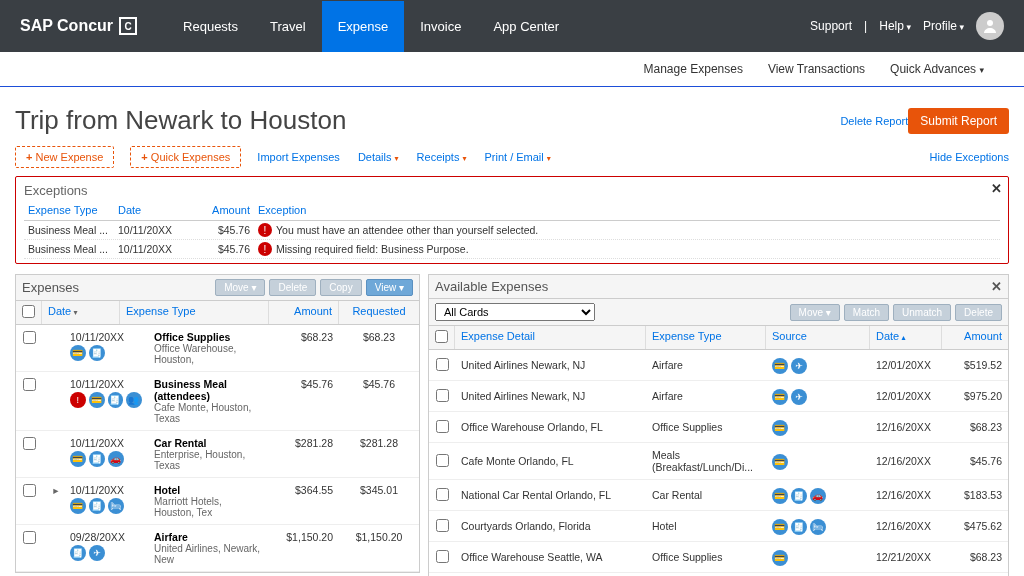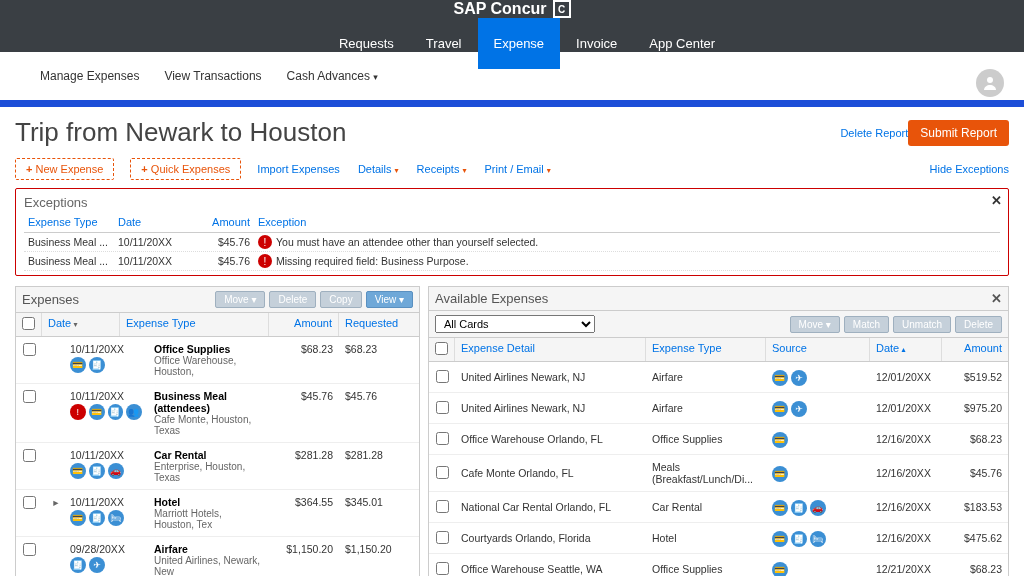--- a/index.html
+++ b/index.html
@@ -1,28 +1,28 @@
 <!DOCTYPE html>
 <html><head>
 <meta charset="utf-8">
 <style>
 * { margin: 0; padding: 0; box-sizing: border-box; font-family: Arial, sans-serif; }
 body { font-size: 11px; background: #fff; color: #333; width: 1024px; }
-.top-bar { background: #3a3f44; color: #fff; height: 52px; display: flex; align-items: center; padding: 0 20px; flex-direction: column; }
+.top-bar { background: #3a3f44; color: #fff; height: 52px; display: flex; align-items: center; padding: 0 20px; }
 .logo { font-size: 16px; font-weight: bold; display: flex; align-items: center; gap: 6px; }
 .logo-box { display: inline-flex; width: 18px; height: 18px; border: 2px solid #fff; align-items: center; justify-content: center; font-size: 10px; }
 .main-nav { display: flex; margin-left: 30px; }
 .main-nav a { color: #fff; text-decoration: none; padding: 18px 16px; font-size: 13px; }
 .main-nav a.active { background: #0073e6; }
 .top-right { margin-left: auto; display: flex; align-items: center; gap: 12px; font-size: 12px; }
 .profile-icon { width: 28px; height: 28px; background: #ccc; border-radius: 50%; display: inline-flex; align-items: center; justify-content: center; }
-.sub-nav { background: #fff; border-bottom: 7px solid #1d4ed8; padding: 17px 40px; display: flex; gap: 25px; font-size: 12px; }
+.sub-nav { background: #fff; border-bottom: 1px solid #1d4ed8; padding: 10px 40px; display: flex; gap: 25px; font-size: 12px; justify-content: flex-end; }
 .sub-nav a { color: #333; text-decoration: none; }
 .page { padding: 10px 15px; }
-.page-header { display: flex; margin-bottom: 10px; }
+.page-header { display: flex; margin-bottom: 10px; margin-top: 8px; }
 .page-title { font-size: 26px; font-weight: 300; color: #444; }
 .header-actions { margin-left: auto; display: flex; gap: 0; align-items: center; }
 .link-blue { color: #0073e6; text-decoration: none; cursor: pointer; }
 .btn-orange { background: #e8540a; color: #fff; border: none; padding: 6px 12px; border-radius: 3px; font-size: 12px; cursor: pointer; }
 .toolbar { display: flex; gap: 16px; align-items: center; margin-bottom: 8px; }
 .btn-dashed { border: 1px dashed #e8540a; color: #e8540a; background: #fff; padding: 4px 10px; border-radius: 2px; font-size: 11px; cursor: pointer; }
 .toolbar-links { display: flex; gap: 18px; }
 .toolbar-links a { color: #0073e6; text-decoration: none; font-size: 11px; }
 .right-link { margin-left: auto; }
 .exceptions-panel { border: 1px solid #c00; border-radius: 2px; padding: 6px 8px 4px; margin-bottom: 10px; position: relative; }
@@ -44,21 +44,21 @@
 .grid-header { display: flex; background: #f5f5f5; border-bottom: 1px solid #ccc; font-size: 11px; color: #0073e6; }
 .grid-header > div { padding: 4px 6px; border-right: 1px solid #ddd; }
 .grid-header > div:last-child { border-right: none; }
 .grid-row { display: flex; border-bottom: 1px solid #eee; font-size: 10.5px; padding: 4px 0; }
 .grid-row > div { padding: 2px 6px; }
 .chk-col { width: 26px; text-align: center; }
 .exp-col { width: 28px; text-align: center; color: #666; }
 .ldate-col { width: 78px; }
 .ltype-col { flex: 1; }
 .lamt-col { width: 70px; text-align: right; }
-.lreq-col { width: 80px; text-align: left; }
+.lreq-col { width: 80px; text-align: center; }
 .exp-name { font-weight: bold; color: #000; }
 .exp-vendor { color: #666; font-size: 10px; }
 .icon-row { display: flex; gap: 3px; margin-top: 2px; }
 .circ { width: 16px; height: 16px; border-radius: 50%; display: inline-flex; align-items: center; justify-content: center; font-size: 9px; color: #fff; }
 .circ.blue { background: #3b8fd4; }
 .circ.red { background: #c00; }
 .totals { display: flex; justify-content: flex-end; gap: 40px; padding: 10px 20px 0; border-top: 1px solid #ccc; margin-top: 4px; }
 .filter-row { padding: 4px 6px; background: #f5f5f5; border: 1px solid #ccc; border-top: none; display: flex; gap: 6px; align-items: center; }
 .filter-row select { font-size: 11px; padding: 1px 4px; width: 160px; }
 .filter-row .btns { margin-left: auto; display: flex; gap: 4px; }
@@ -97,21 +97,21 @@
           <circle cx="8" cy="5" r="3" fill="#fff"></circle>
           <path d="M2 15c0-3 3-5 6-5s6 2 6 5" fill="#fff"></path>
         </svg>
     </span>
   </div>
 </div>
 
 <div class="sub-nav" id="sub-nav">
     <a>Manage Expenses</a>
     <a>View Transactions</a>
-    <a class="caret">Cash Advances </a>
+    <a class="caret">Quick Advances </a>
   </div>
 
 <div class="page">
 
   <div class="page-header">
     <h1 class="page-title">Trip from Newark to Houston</h1>
     <div class="header-actions">
       <a class="link-blue">Delete Report</a>
       <button class="btn-orange">Submit Report</button>
     </div>

